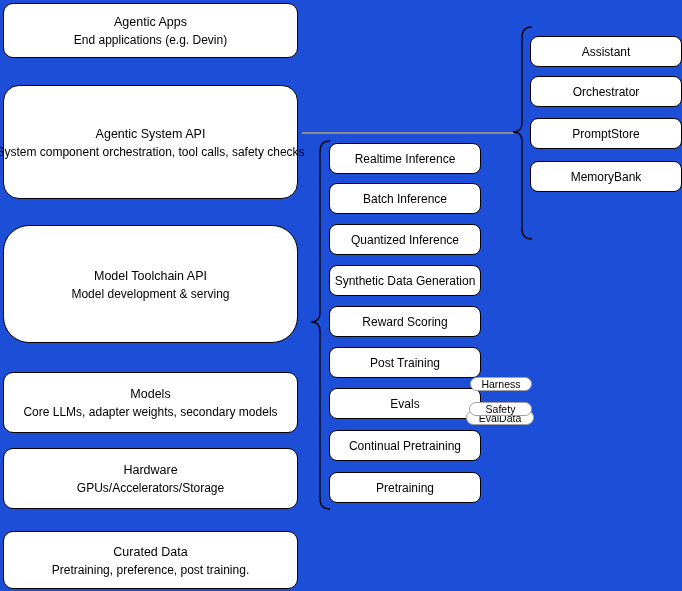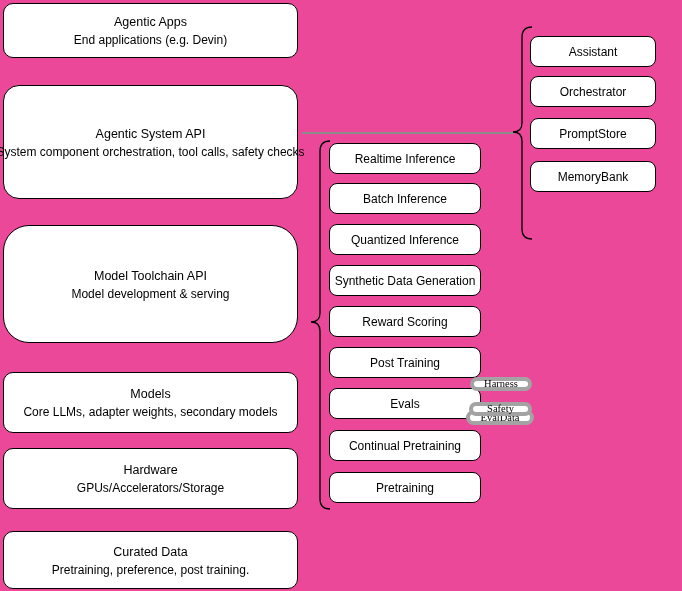--- a/index.html
+++ b/index.html
@@ -5,21 +5,21 @@
   html, body { margin: 0; padding: 0; }
   body {
     font-family: "Liberation Sans", sans-serif;
     background: #ffffff;
     color: #000000;
   }
   #canvas {
     position: relative;
     width: 682px;
     height: 591px;
-    background: #ec4899;
+    background: #1d4ed8;
     overflow: hidden;
   }
   #connector-layer {
     position: absolute;
     left: 0; top: 0;
     width: 682px; height: 591px;
     pointer-events: none;
     z-index: 1;
   }
   .stack-box {
@@ -63,37 +63,36 @@
     white-space: nowrap;
     z-index: 2;
   }
   .mid-node {
     left: 329px;
     width: 152px;
     height: 31px;
   }
   .right-node {
     left: 530px;
-    width: 126px;
+    width: 152px;
     height: 31px;
   }
   .tag {
     position: absolute;
-    border: 4px solid #a3a3a3;
+    border: 1px solid #a3a3a3;
     border-radius: 999px;
     background: #ffffff;
     display: flex;
     align-items: center;
     justify-content: center;
     font-size: 10.5px;
     line-height: 10px;
     box-sizing: border-box;
     white-space: nowrap;
     z-index: 3;
-    font-family: Liberation Serif, serif;
   }
 </style>
 </head>
 <body>
 
 <div id="canvas">
 
   <svg id="connector-layer" viewBox="0 0 682 591" xmlns="http://www.w3.org/2000/svg">
     <line x1="302" y1="133" x2="514" y2="133" stroke="#8c8c8c" stroke-width="2"></line>
     <path d="M 330 141 Q 320 141 320 151 L 320 313 Q 320 322 311 322 Q 320 322 320 331 L 320 499 Q 320 509 330 509" fill="none" stroke="#000000" stroke-width="1.3"></path>

